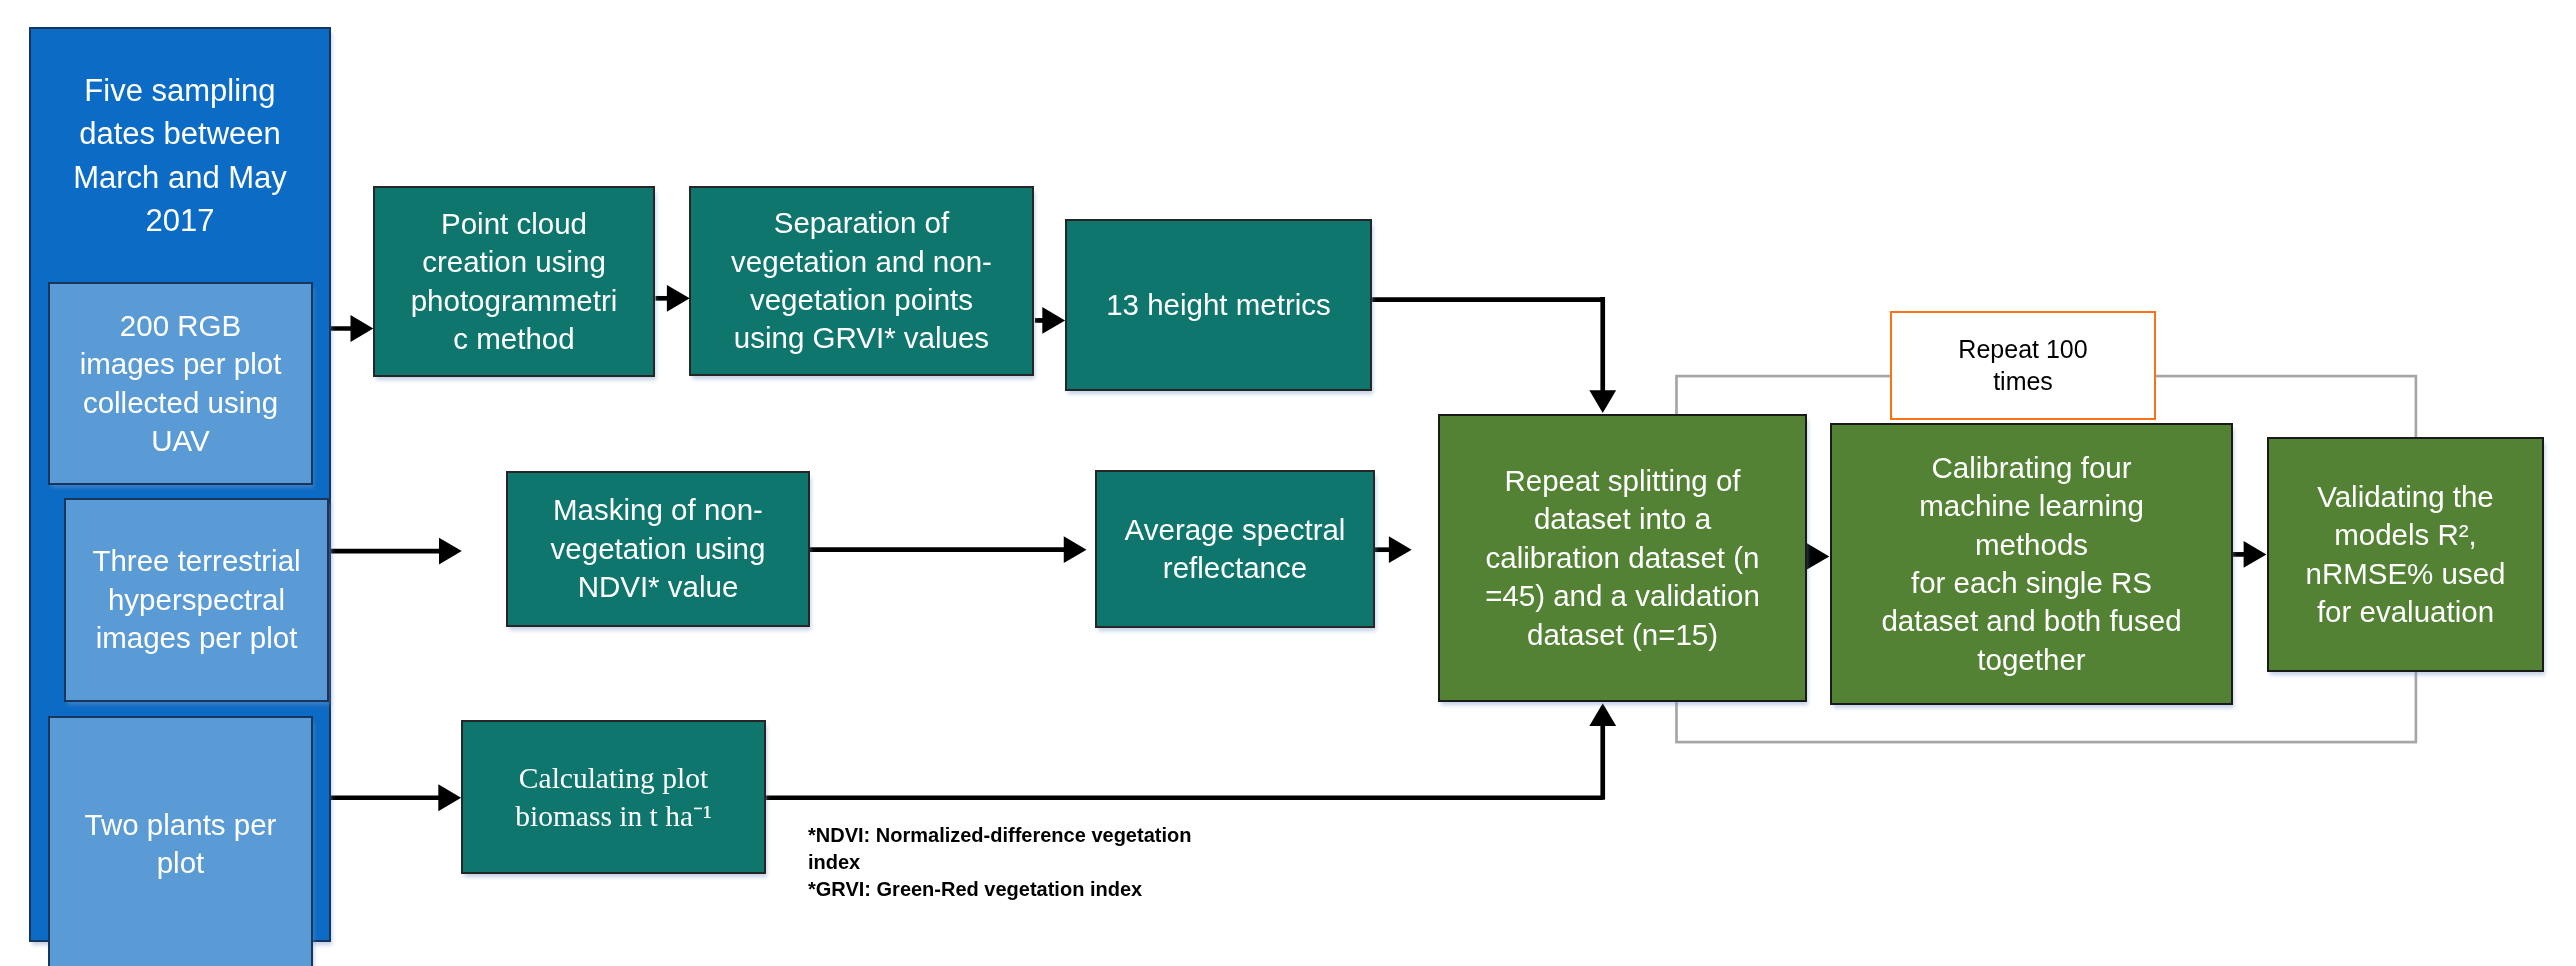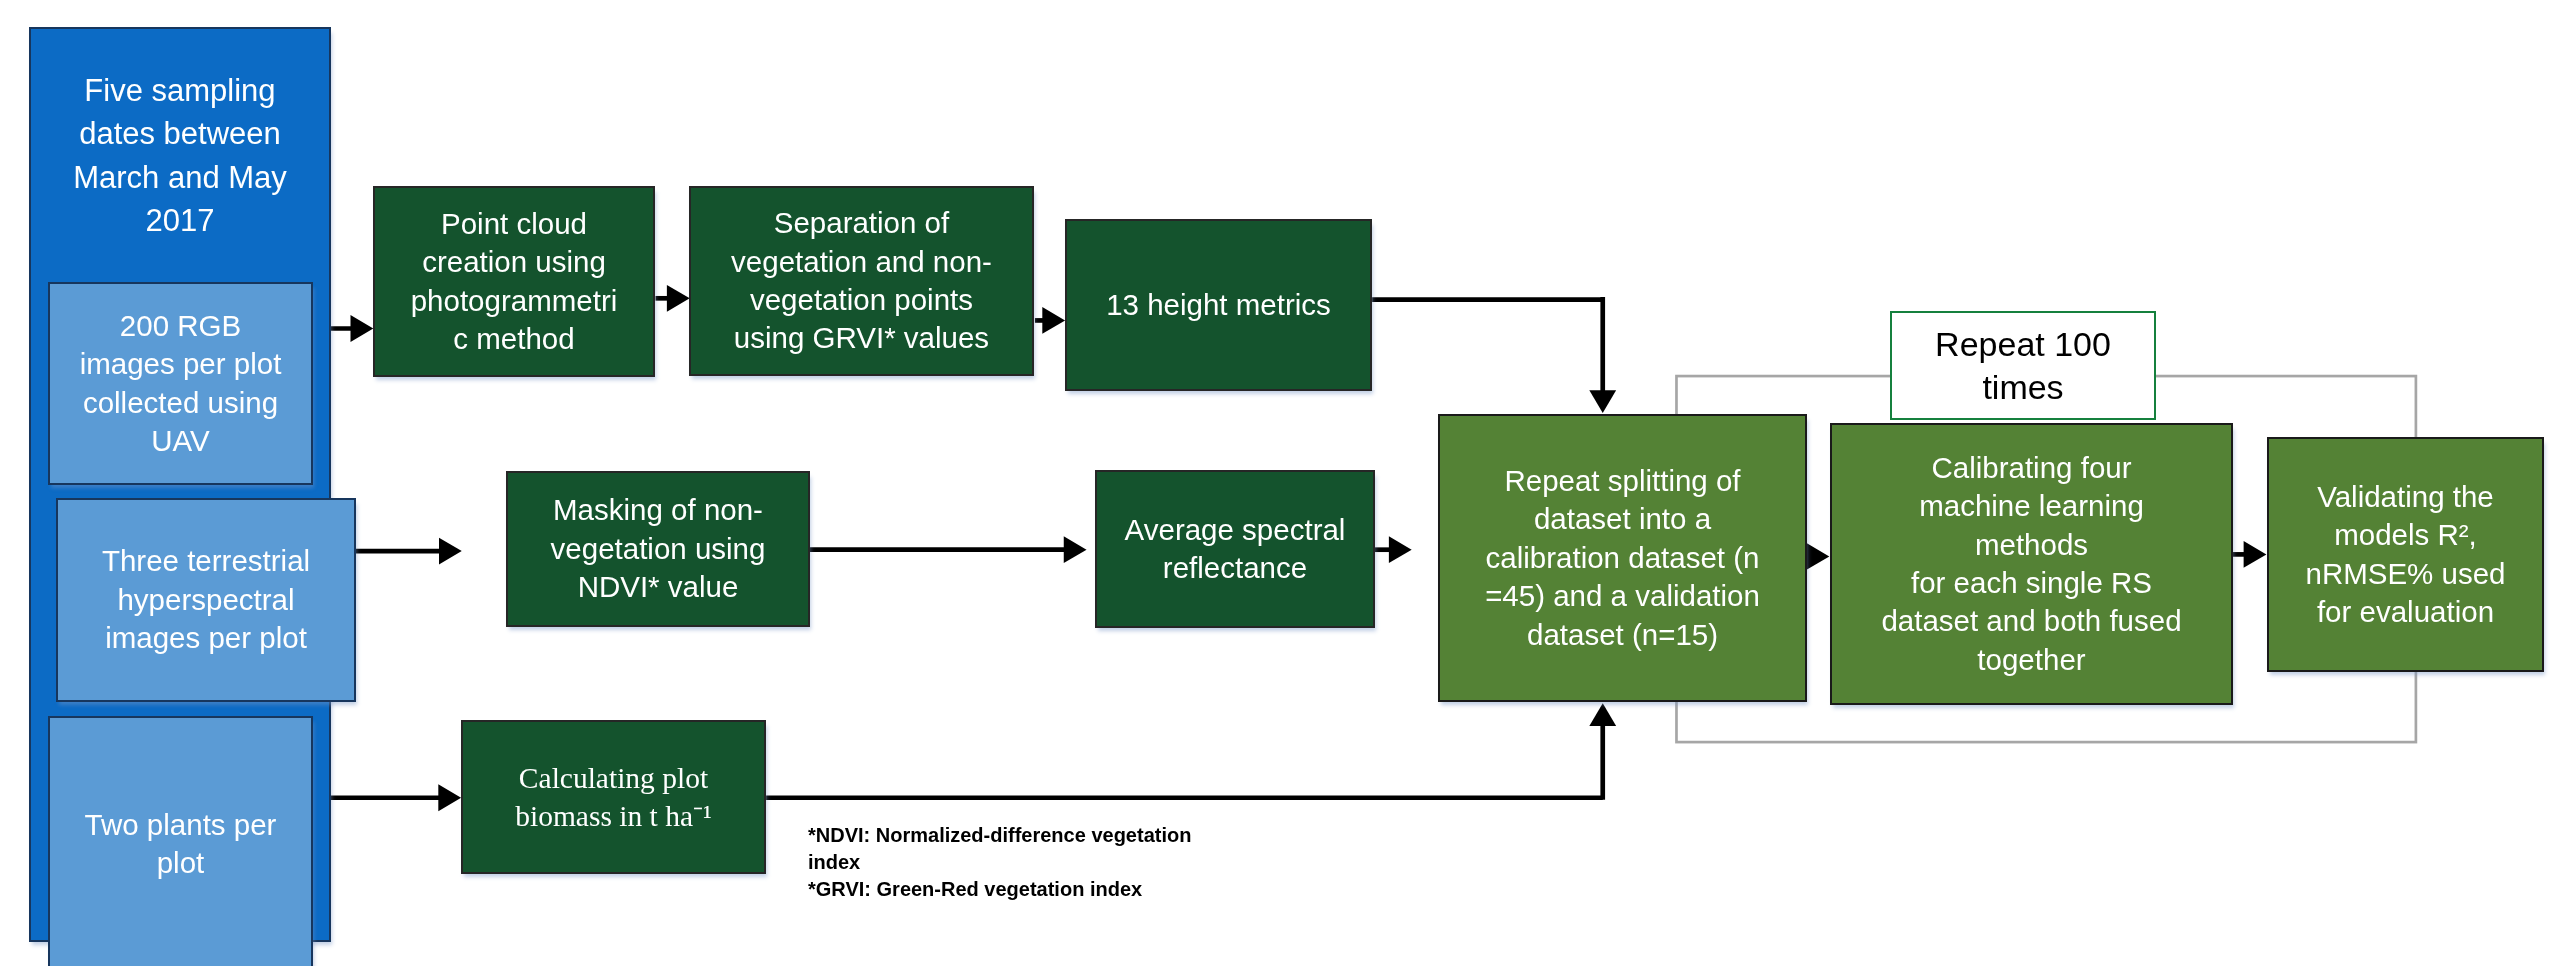--- a/index.html
+++ b/index.html
@@ -16,37 +16,37 @@
   .blue-outer{
     left:29px;top:27px;width:302px;height:915px;background:#0C6BC5;border:2.7px solid #17365D;
     align-items:flex-start;
   }
   .blue-header{
     position:absolute;left:29px;top:48px;width:302px;height:215px;display:flex;align-items:center;
     justify-content:center;text-align:center;white-space:pre-line;color:#ffffff;font-size:31px;line-height:1.4;
   }
   .blue-sub{background:#5B9BD5;border:2px solid #17365D;}
   .n-rgb{left:48px;top:282px;width:265px;height:203px;}
-  .n-hyper{left:56px;top:498px;width:300px;height:204px;}
+  .n-hyper{left:64px;top:498px;width:265px;height:204px;}
   .n-plants{left:48px;top:716px;width:265px;height:256px;}
-  .gold{background:#14532d;border:2px solid #262626;}
+  .gold{background:#0f766e;border:2px solid #262626;}
   .n-pointcloud{left:373px;top:186px;width:282px;height:191px;}
   .n-separation{left:689px;top:186px;width:345px;height:190px;}
   .n-heightmetrics{left:1065px;top:219px;width:307px;height:172px;}
   .n-masking{left:461px;top:471px;width:304px;height:156px;margin-left:45px;}
   .n-reflectance{left:1086px;top:470px;width:280px;height:158px;margin-left:9px;}
   .n-biomass{left:461px;top:720px;width:305px;height:154px;font-family:Liberation Serif, serif;}
   .green{background:#548235;border:2px solid #1A1A1A;}
   .n-splitting{left:1412px;top:414px;width:369px;height:288px;margin-left:26px;}
   .n-calibrating{left:1830px;top:423px;width:403px;height:282px;}
   .n-validating{left:2267px;top:437px;width:277px;height:235px;}
   .repeat-label{
     position:absolute;left:1890px;top:311px;width:262px;height:105px;background:#ffffff;
-    border:2px solid #15803d;display:flex;align-items:center;justify-content:center;text-align:center;
-    white-space:pre-line;color:#000000;font-size:34px;line-height:1.25;
+    border:2px solid #f97316;display:flex;align-items:center;justify-content:center;text-align:center;
+    white-space:pre-line;color:#000000;font-size:25px;line-height:1.25;
   }
   .footnotes{
     position:absolute;left:808px;top:822px;width:577px;color:#000000;font-size:20px;
     font-weight:bold;line-height:1.34;white-space:pre-line;text-align:left;
   }
 </style>
 </head>
 <body>
 
 <div id="stage">

